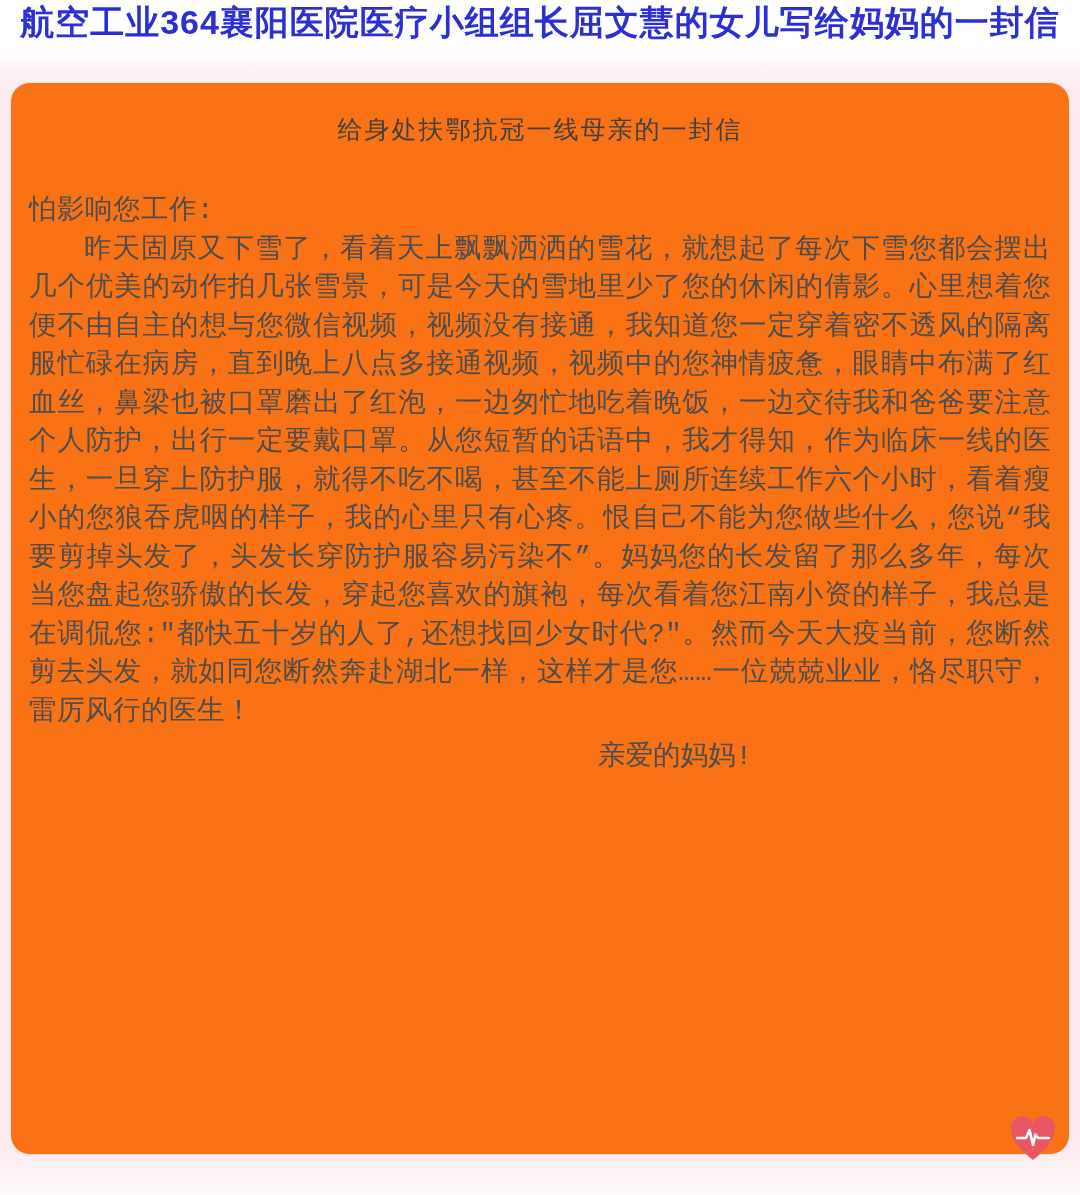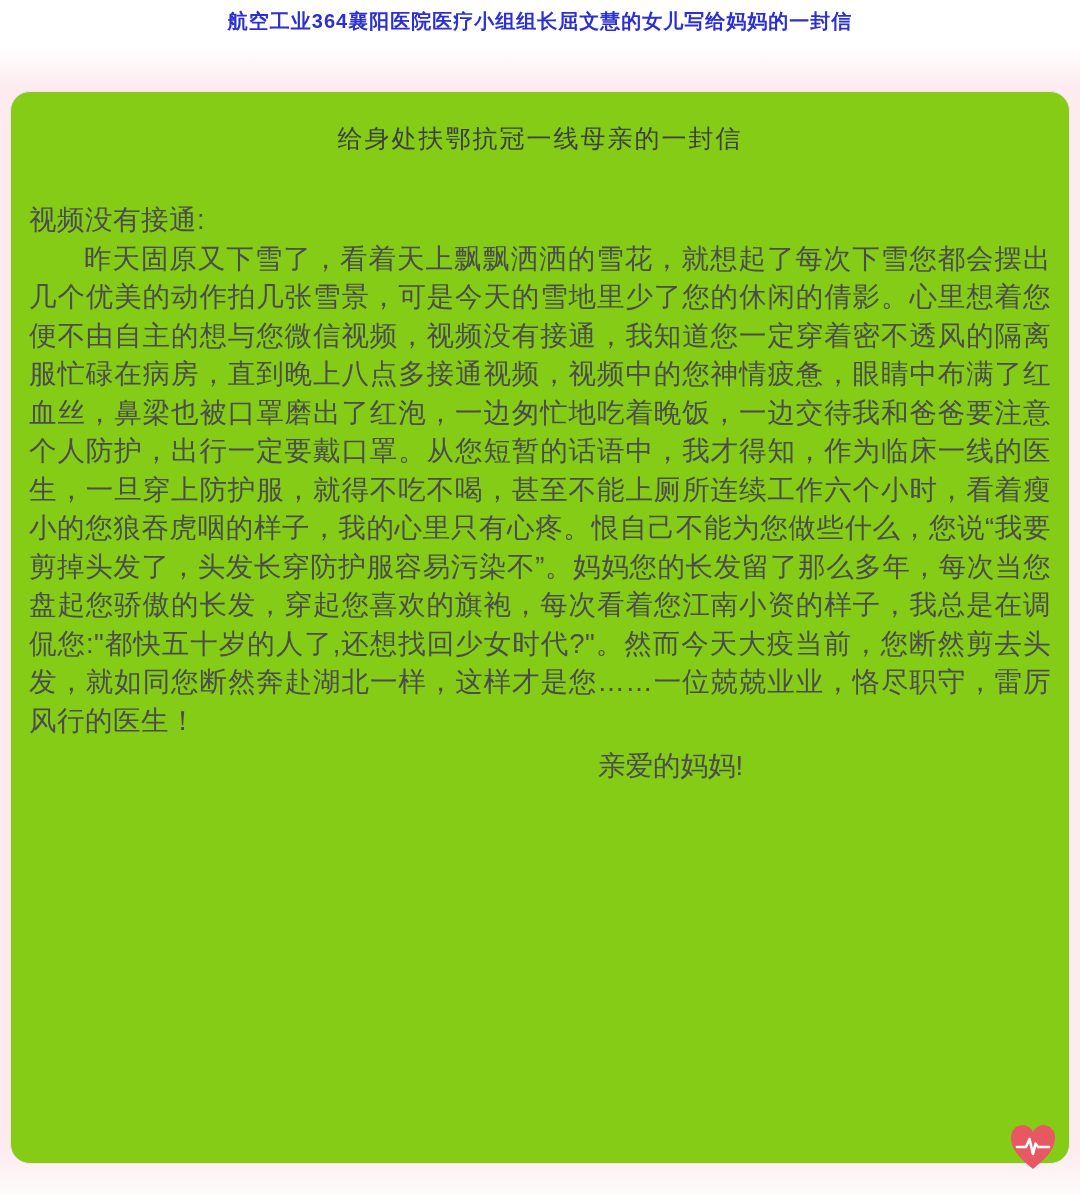--- a/index.html
+++ b/index.html
@@ -11,36 +11,37 @@
     height: 1195px;
     position: relative;
     overflow: hidden;
     font-family: "Liberation Sans", "DejaVu Sans", sans-serif;
     background: linear-gradient(180deg,
       #ffffff 0px, #ffffff 48px,
       #fdebef 88px, #fdebef 1150px,
       #fffbfb 1195px);
   }
   .page-title {
-    padding-top: 8px;
+    padding-top: 0;
     text-align: center;
-    font-size: 20px;
+    font-size: 34px;
     font-weight: bold;
     color: #2b2fd4;
     letter-spacing: 1px;
   }
   .card {
     position: relative;
-    margin: 56px 10px 0 10px;
+    margin: 36px 10px 0 10px;
     height: 1073px;
     box-sizing: border-box;
-    background: #84cc16;
+    background: #f97316;
     border: 1px solid #f6dfe4;
     border-radius: 20px;
     padding: 24px 18px 0 18px;
+    font-family: Liberation Mono, monospace;
   }
   .letter-title {
     text-align: center;
     font-size: 25px;
     font-weight: 500;
     color: #3e3e3e;
     letter-spacing: 2px;
     margin: 6px 0 46px 0;
   }
   .letter-body {
@@ -75,21 +76,21 @@
 </head>
 <body>
 
 <div class="page-title">航空工业364襄阳医院医疗小组组长屈文慧的女儿写给妈妈的一封信</div>
 
 <div class="card">
 
   <div class="letter-title">给身处扶鄂抗冠一线母亲的一封信</div>
 
   <div class="letter-body">
-    <p class="salutation">视频没有接通:</p>
+    <p class="salutation">怕影响您工作:</p>
     <p class="para">昨天固原又下雪了，看着天上飘飘洒洒的雪花，就想起了每次下雪您都会摆出几个优美的动作拍几张雪景，可是今天的雪地里少了您的休闲的倩影。心里想着您便不由自主的想与您微信视频，视频没有接通，我知道您一定穿着密不透风的隔离服忙碌在病房，直到晚上八点多接通视频，视频中的您神情疲惫，眼睛中布满了红血丝，鼻梁也被口罩磨出了红泡，一边匆忙地吃着晚饭，一边交待我和爸爸要注意个人防护，出行一定要戴口罩。从您短暂的话语中，我才得知，作为临床一线的医生，一旦穿上防护服，就得不吃不喝，甚至不能上厕所连续工作六个小时，看着瘦小的您狼吞虎咽的样子，我的心里只有心疼。恨自己不能为您做些什么，您说“我要剪掉头发了，头发长穿防护服容易污染不”。妈妈您的长发留了那么多年，每次当您盘起您骄傲的长发，穿起您喜欢的旗袍，每次看着您江南小资的样子，我总是在调侃您:"都快五十岁的人了,还想找回少女时代?"。然而今天大疫当前，您断然剪去头发，就如同您断然奔赴湖北一样，这样才是您……一位兢兢业业，恪尽职守，雷厉风行的医生！</p>
   </div>
 
   <div class="signature">亲爱的妈妈!</div>
 
   <span class="heart-icon">
     <svg viewBox="0 0 48 52" width="48" height="52" aria-hidden="true">
       <path d="M24 48 C12 38 2 29 2 16.5 A11.5 11.5 0 0 1 24 11 A11.5 11.5 0 0 1 46 16.5 C46 29 36 38 24 48 Z" fill="#e85862"></path>
       <polyline points="8,26 17,26 20.5,18 24,33 26.5,22.5 29,26 40,26" fill="none" stroke="#ffffff" stroke-width="2.6" stroke-linecap="round" stroke-linejoin="round"></polyline>
     </svg>

